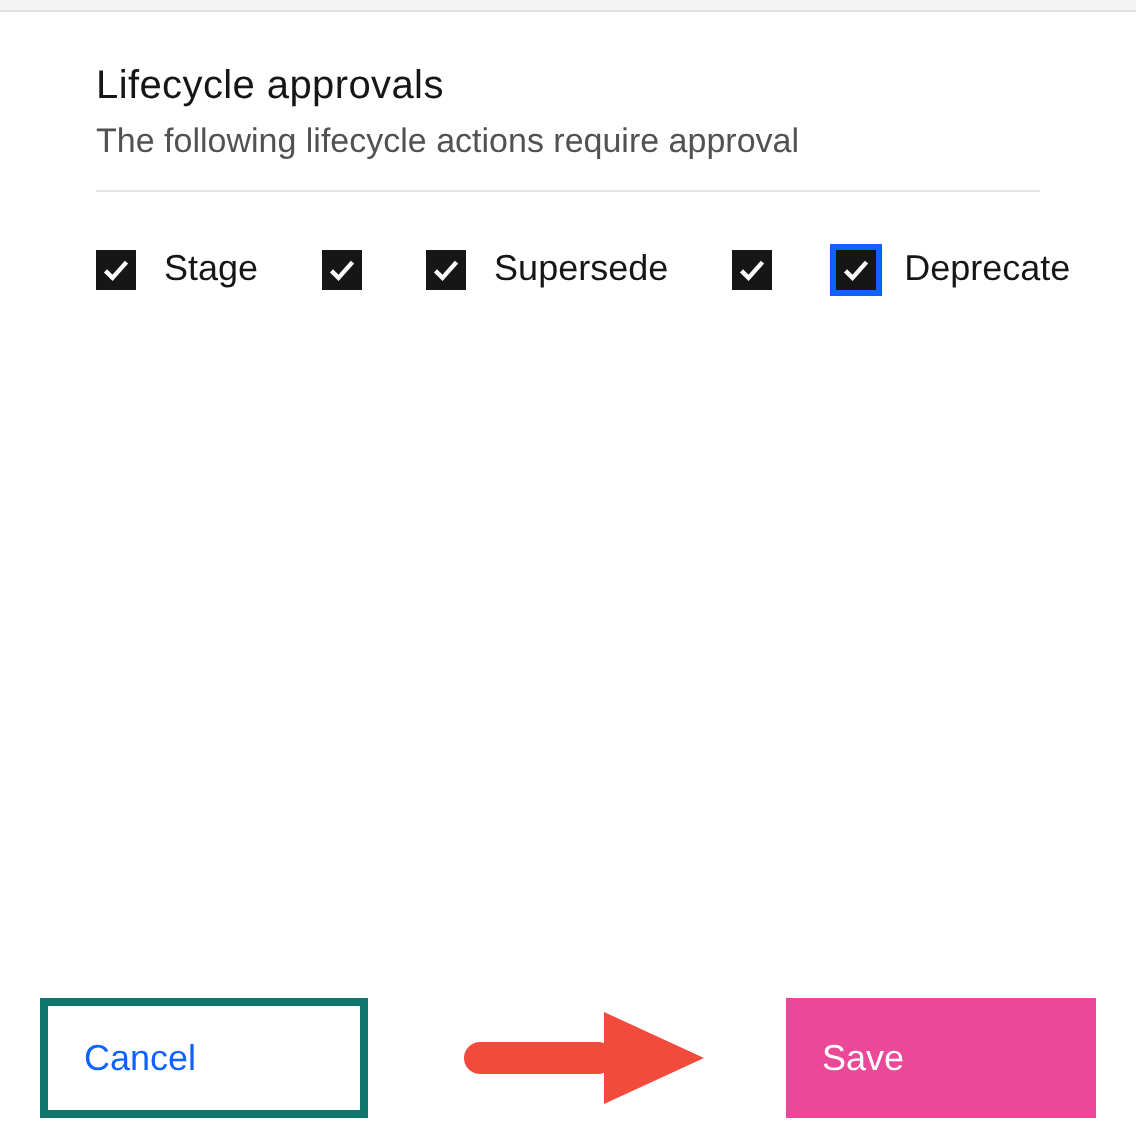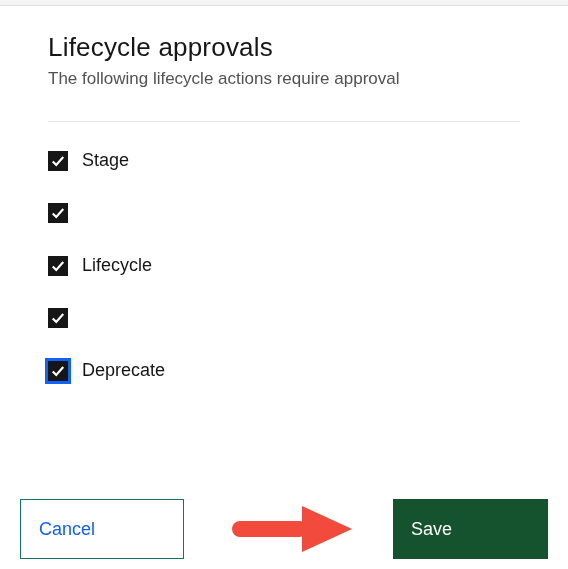--- a/index.html
+++ b/index.html
@@ -14,39 +14,39 @@
   }
   .top-bar {
     height: 5px;
     background: #f4f4f4;
     border-bottom: 1px solid #e0e0e0;
   }
   .panel {
     padding: 18px 48px 0 48px;
   }
   .title {
-    font-size: 26px;
+    font-size: 20px;
     font-weight: 400;
     letter-spacing: 0.2px;
     margin: 8px 0 4px 0;
     color: #161616;
   }
   .subtitle {
     font-size: 17px;
     color: #525252;
-    margin: 6px 0 32px 0;
+    margin: 6px 0 14px 0;
   }
   .divider {
     border: none;
     border-top: 1px solid #e5e5e5;
     margin: 0 0 28px 0;
   }
   .cb-list {
     display: flex;
-    flex-direction: column;
+    flex-direction: row;
     gap: 32px;
   }
   .cb-row {
     display: flex;
     align-items: center;
     gap: 14px;
     cursor: pointer;
   }
   .cb-box {
     width: 20px;
@@ -86,24 +86,24 @@
     display: flex;
     align-items: center;
     padding: 0 18px;
     font-size: 18px;
     cursor: pointer;
     box-sizing: border-box;
   }
   .btn-cancel {
     background: #ffffff;
     color: #0f62fe;
-    border: 1px solid #0f766e;
+    border: 4px solid #0f766e;
   }
   .btn-save {
-    background: #14532d;
+    background: #ec4899;
     color: #ffffff;
     border: none;
     min-width: 155px;
   }
   .arrow-wrap {
     flex: 1;
     display: flex;
     justify-content: center;
     align-items: center;
   }
@@ -140,21 +140,21 @@
           </svg>
       </span>
     </label>
 
     <label class="cb-row">
       <span class="cb-box">
         <svg viewBox="0 0 16 16" fill="none" stroke="#ffffff" stroke-width="2.5">
             <polyline points="2,8.5 6,12.5 14,3.5"></polyline>
           </svg>
       </span>
-      <span class="cb-label">Lifecycle</span>
+      <span class="cb-label">Supersede</span>
     </label>
 
 
     <label class="cb-row">
       <span class="cb-box">
         <svg viewBox="0 0 16 16" fill="none" stroke="#ffffff" stroke-width="2.5">
             <polyline points="2,8.5 6,12.5 14,3.5"></polyline>
           </svg>
       </span>
     </label>

